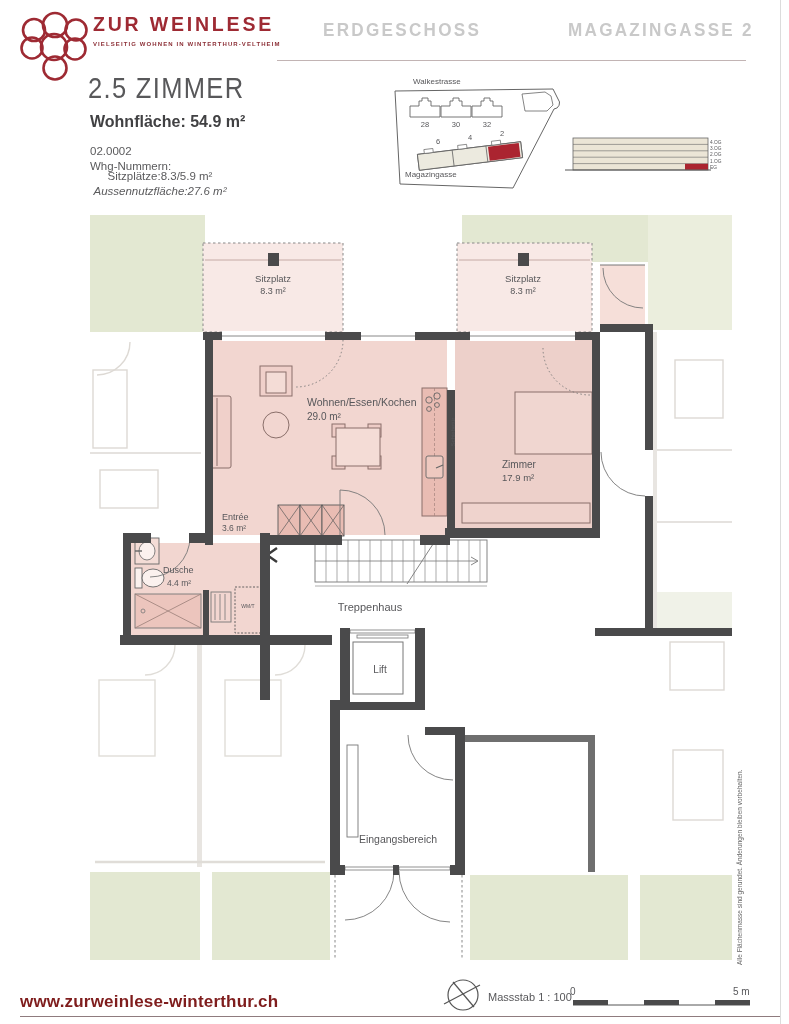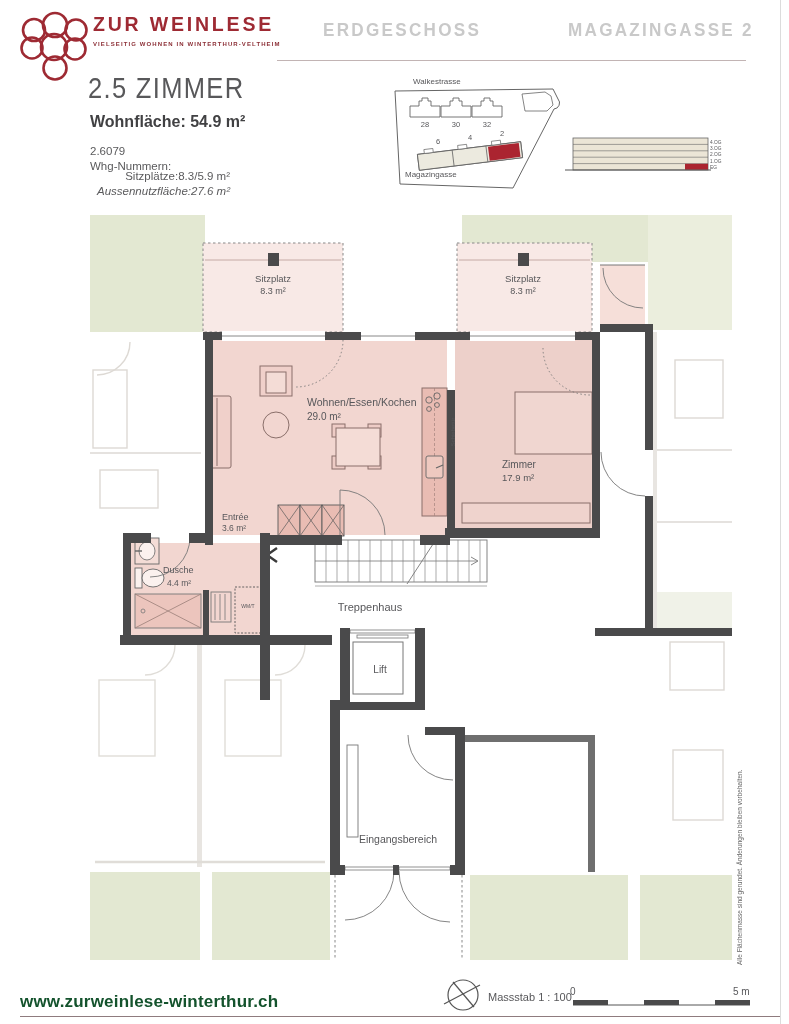--- a/index.html
+++ b/index.html
@@ -9,22 +9,22 @@
   .brand-title{left:93px;top:12px;font-size:21px;font-weight:bold;letter-spacing:3px;color:#9e2a33;
                transform:scaleX(.93);transform-origin:left;}
   .brand-sub{left:93px;top:41px;font-size:6px;font-weight:bold;letter-spacing:1.1px;color:#8c2f36;}
   .hdr-gray{top:20px;font-size:18px;font-weight:bold;letter-spacing:2.4px;color:#c9c9c9;
             transform:scaleX(.95);transform-origin:left;}
   .hdr-rule{left:277px;top:60px;width:469px;height:1px;background:#c2b4b4;}
   .apt-title{left:88px;top:72px;font-size:29px;color:#58585a;letter-spacing:1.5px;
              transform:scaleX(.88);transform-origin:left;}
   .line-bold{left:90px;top:113px;font-size:16px;font-weight:bold;color:#414143;}
   .line-reg{left:90px;font-size:11.5px;color:#5a5a5c;}
-  .detail-row{left:90px;width:140px;font-size:11.5px;color:#5a5a5c;display:flex;justify-content:flex-end;}
-  .website{left:20px;top:992px;font-size:17px;font-weight:bold;color:#14532d;letter-spacing:.2px;}
+  .detail-row{left:90px;width:140px;font-size:11.5px;color:#5a5a5c;display:flex;justify-content:center;}
+  .website{left:20px;top:992px;font-size:17px;font-weight:bold;color:#7f1d1d;letter-spacing:.2px;}
   .footer-rule{left:20px;top:1016px;width:760px;height:1px;background:#8f7b7e;}
   .right-border{left:780px;top:0;width:1px;height:1024px;background:#dcdcdc;}
   .sidenote{left:736px;top:700px;height:265px;font-size:6.5px;color:#666;white-space:nowrap;
             writing-mode:vertical-rl;transform:rotate(180deg);}
   svg text{font-family:"Liberation Sans",sans-serif;}
   .lbl{fill:#57575a;}
   .lbl-c{fill:#57575a;text-anchor:middle;}
 </style>
 </head>
 <body>
@@ -47,21 +47,21 @@
   <div class="abs hdr-gray" style="left:323px;">ERDGESCHOSS</div>
   <div class="abs hdr-gray" style="left:568px;">MAGAZINGASSE 2</div>
   <div class="abs hdr-rule"></div>
 
   <div class="abs apt-title">2.5 ZIMMER</div>
   <div class="abs line-bold">
     <span>Wohnfläche:</span>
     <span>54.9 m²</span>
   </div>
   <div class="abs line-reg" style="top:130px;margin-top:30px;">Whg-Nummern:</div>
-  <div class="abs line-reg" style="top:145px;">2.6079</div>
+  <div class="abs line-reg" style="top:145px;">02.0002</div>
   <div class="abs detail-row" style="top:170px;">
     <span>Sitzplätze:</span>
     <span>8.3/5.9 m²</span>
   </div>
   <div class="abs detail-row" style="top:185px;font-style:italic;">
     <span>Aussennutzfläche:</span>
     <span>27.6 m²</span>
   </div>
 
   <svg class="abs" style="left:385px;top:72px" width="185" height="125" viewBox="0 0 185 125">

